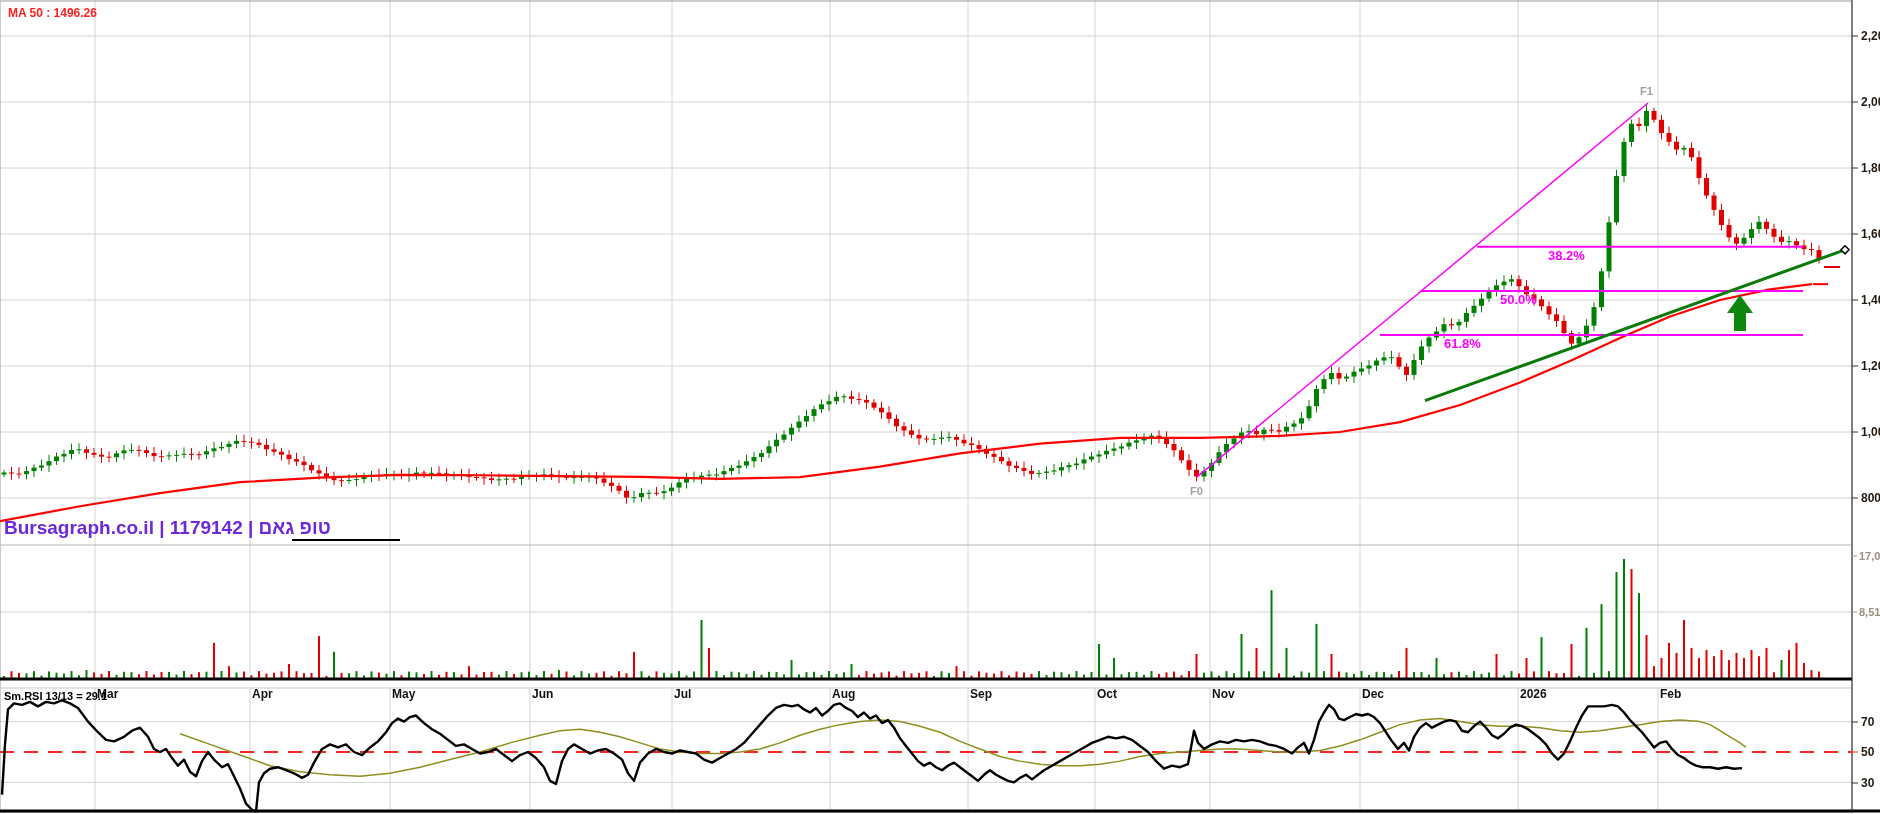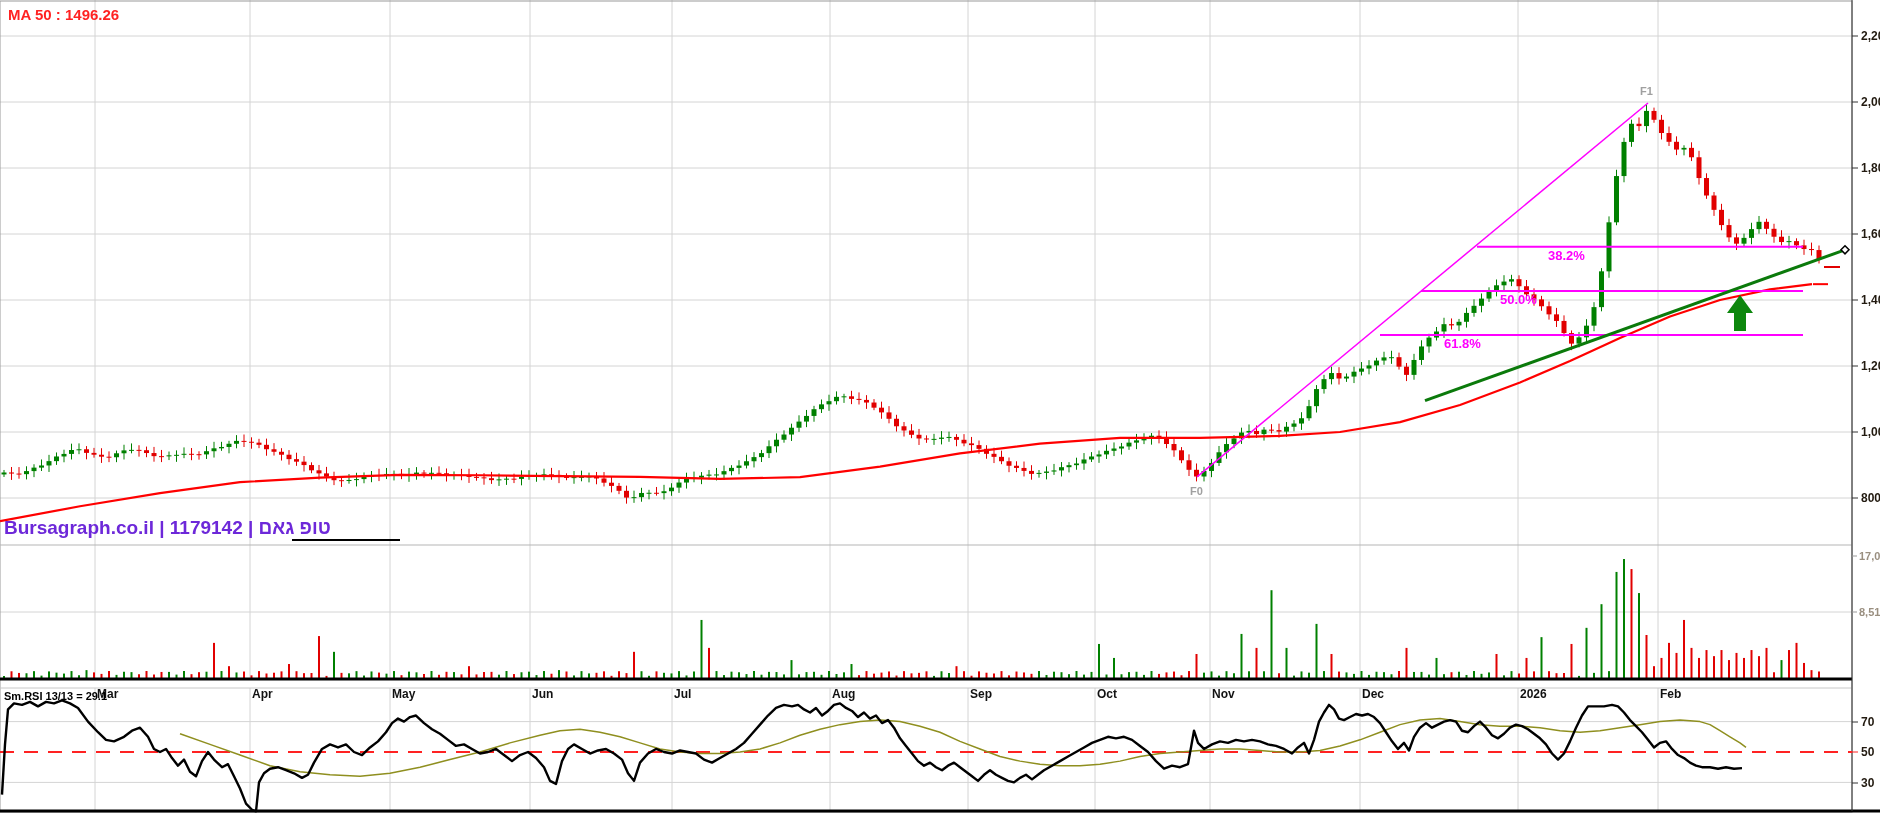--- a/index.html
+++ b/index.html
@@ -1,21 +1,21 @@
 <!DOCTYPE html>
 <html><head>
 <meta charset="utf-8">
 <style>
   html,body{margin:0;padding:0;background:#fff;}
   .stage{position:relative;width:1880px;height:814px;background:#fff;overflow:hidden;
          font-family:"Liberation Sans",sans-serif;}
   svg{position:absolute;left:0;top:0;}
   svg text{font-family:"Liberation Sans","DejaVu Sans",sans-serif;font-weight:bold;}
   .ovl{position:absolute;white-space:nowrap;font-weight:bold;}
-  .ma-legend{left:8px;top:6px;font-size:15px;color:#ff2222;}
+  .ma-legend{left:8px;top:6px;font-size:12px;color:#ff2222;}
   .watermark{left:4px;top:517px;font-size:19px;color:#6d28d9;letter-spacing:0px;}
   .rsi-legend{left:4px;top:690px;font-size:11px;color:#000;}
 </style>
 </head>
 <body>
 
 <div class="stage">
   <svg id="chart" width="1880" height="814">
       <line x1="0" y1="36" x2="1852" y2="36" stroke="#d4d4d4" stroke-width="1"></line>
       <line x1="0" y1="102" x2="1852" y2="102" stroke="#d4d4d4" stroke-width="1"></line>

